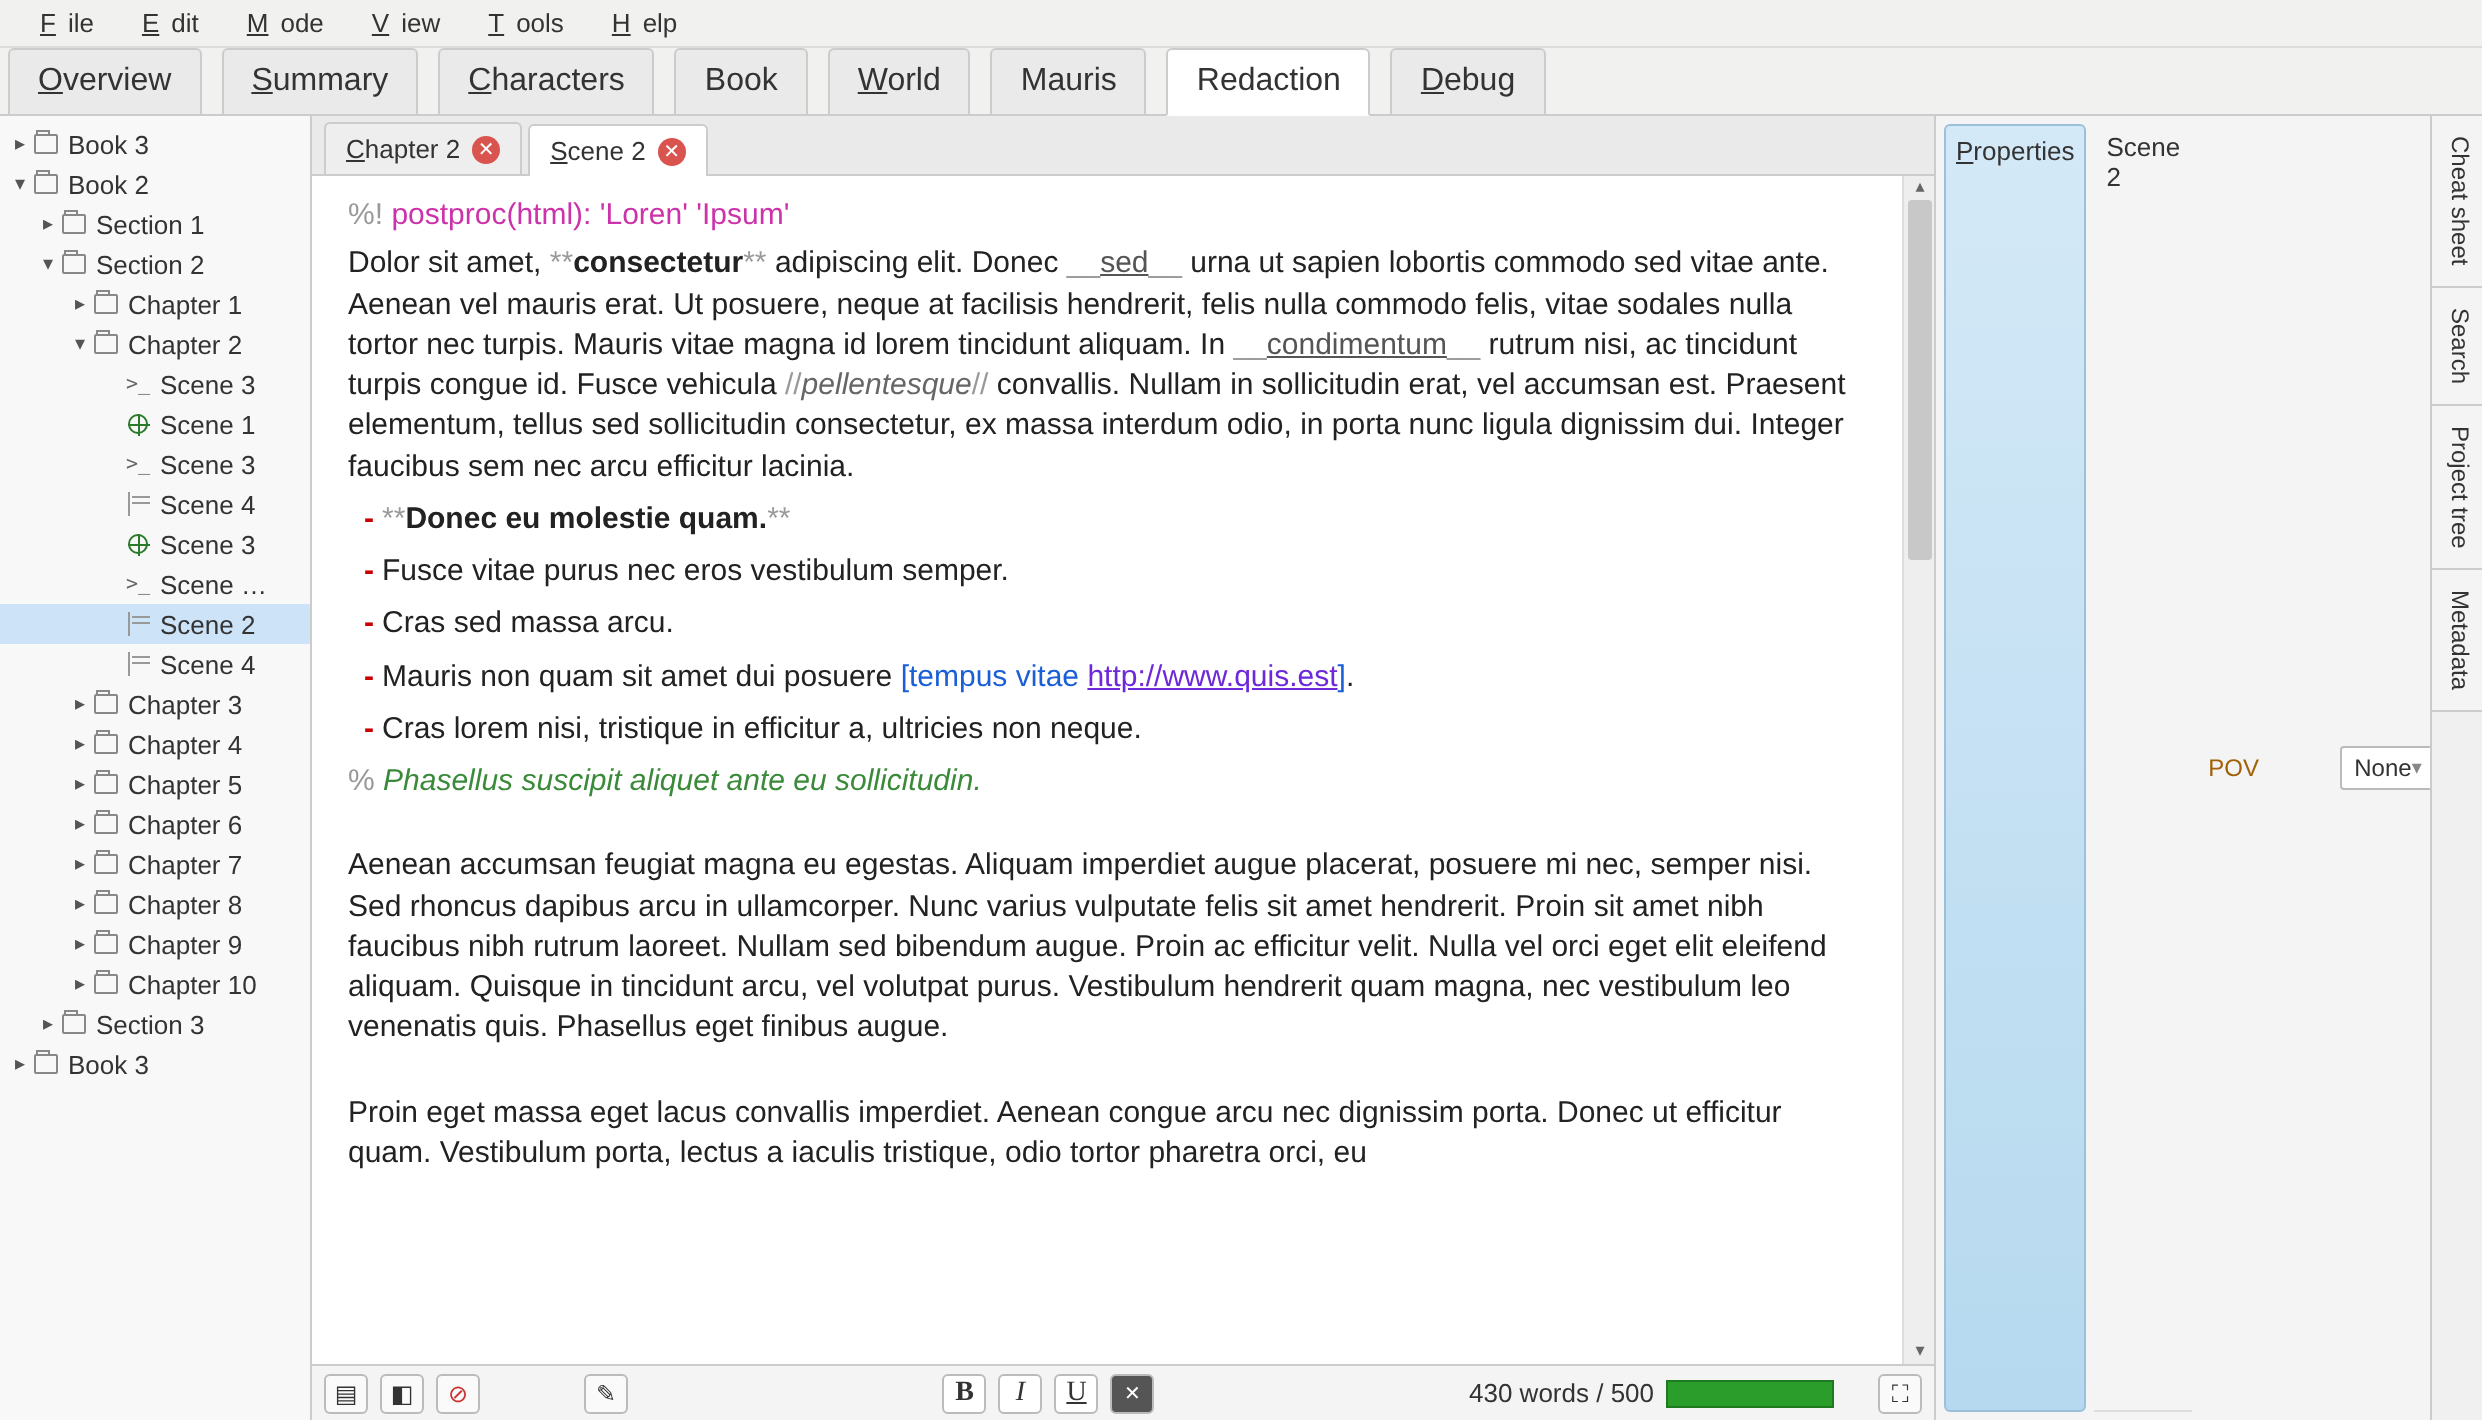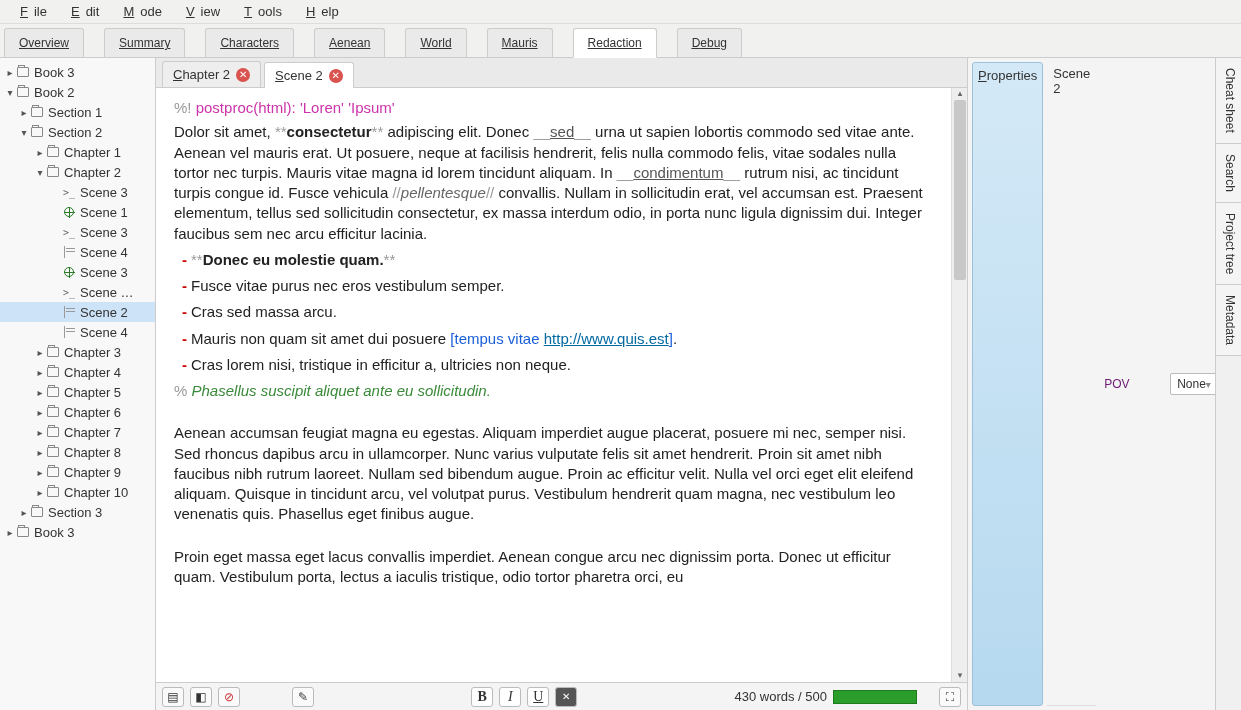--- a/index.html
+++ b/index.html
@@ -1,21 +1,21 @@
 <!DOCTYPE html>
 <html><head>
 <meta charset="utf-8">
 <style>
 * { box-sizing: border-box; margin: 0; padding: 0; }
 html, body { width: 1241px; height: 710px; font-family: Arial, sans-serif; font-size: 13px; color: #333; background: #f1f1f0; overflow: hidden; }
 .menubar { height: 24px; display: flex; align-items: center; padding: 0 8px; gap: 6px; border-bottom: 1px solid #ddd; background: #f1f1f0; }
 .menubar span { padding: 2px 6px; cursor: default; }
 .menubar .mn { text-decoration: underline; }
 .main-tabs { height: 34px; display: flex; align-items: flex-end; border-bottom: 1px solid #ccc; background: #f1f1f0; padding-left: 4px; }
-.main-tabs .tab { padding: 7px 14px; border: 1px solid #ccc; border-bottom: none; background: #eaeaea; margin-right: 20px; font-size: 12px; border-radius: 3px 3px 0 0; cursor: default; text-decoration: underline; }
+.main-tabs .tab { padding: 7px 14px; border: 1px solid #ccc; border-bottom: none; background: #eaeaea; margin-right: 10px; font-size: 16px; border-radius: 3px 3px 0 0; cursor: default; }
 .main-tabs .tab.active { background: #fff; border-bottom: 1px solid #fff; position: relative; top: 1px; }
 .body-row { display: flex; height: calc(710px - 24px - 34px); }
 .sidebar-left { width: 156px; border-right: 1px solid #ccc; background: #f8f8f8; padding-top: 4px; overflow-y: auto; }
 .tree-row { display: flex; align-items: center; height: 20px; white-space: nowrap; padding-right: 4px; }
 .tree-row.selected { background: #cde3f8; }
 .exp { width: 12px; text-align: center; flex: 0 0 12px; color: #555; font-size: 10px; }
 .ico { width: 14px; height: 14px; margin-right: 4px; display: inline-flex; align-items: center; justify-content: center; flex: 0 0 14px; }
 .folder { border: 1px solid #888; width: 12px; height: 10px; border-radius: 1px; position: relative; }
 .folder::before { content: ""; position: absolute; top: -3px; left: 0; width: 5px; height: 2px; border: 1px solid #888; border-bottom: none; }
 .prompt { font-family: monospace; font-size: 10px; color: #666; }
@@ -31,35 +31,35 @@
 .close-x { width: 14px; height: 14px; border-radius: 50%; background: #d9534f; color: #fff; font-size: 10px; display: inline-flex; align-items: center; justify-content: center; }
 .editor-wrap { flex: 1; display: flex; background: #fff; overflow: hidden; }
 .editor { flex: 1; padding: 10px 18px; overflow-y: auto; font-size: 15px; line-height: 1.35; color: #222; }
 .editor p { margin-bottom: 4px; }
 .magenta { color: #cc33aa; }
 .grey { color: #999; }
 .uline { text-decoration: underline; color: #555; }
 .ital { font-style: italic; color: #666; }
 .bullet { color: #cc0000; font-weight: bold; margin-right: 4px; }
 .blue { color: #1a5fd6; }
-.link { color: #0369a1; text-decoration: underline; margin-top: 12px; }
+.link { color: #6d28d9; text-decoration: underline; margin-top: 12px; }
 .green-it { color: #3a8a3a; font-style: italic; }
 .scrollbar { width: 16px; background: #eee; border-left: 1px solid #ddd; position: relative; }
 .scroll-arrow { position: absolute; left: 2px; width: 12px; height: 12px; font-size: 9px; text-align: center; color: #666; }
 .scroll-thumb { position: absolute; left: 2px; top: 12px; width: 12px; height: 180px; background: #c8c8c8; border-radius: 2px; }
 .statusbar { height: 28px; border-top: 1px solid #ccc; background: #f4f4f4; display: flex; align-items: center; padding: 0 6px; gap: 6px; }
 .sb-btn { width: 22px; height: 20px; border: 1px solid #bbb; border-radius: 3px; background: #fafafa; display: inline-flex; align-items: center; justify-content: center; font-size: 12px; }
 .sb-spacer { flex: 1; }
 .fmt-btn { width: 22px; height: 20px; border: 1px solid #bbb; border-radius: 3px; background: #fff; display: inline-flex; align-items: center; justify-content: center; font-family: serif; font-size: 14px; }
 .progress { width: 84px; height: 14px; background: #2a9d2a; border: 1px solid #1f7a1f; }
 .props-panel { width: 248px; border-left: 1px solid #ccc; background: #f4f4f4; padding: 4px; display: flex; flex-direction: row; gap: 4px; overflow-y: auto; }
 .section-btn { background: linear-gradient(#d4e9f7, #b6d9ef); border: 1px solid #9bc1da; border-radius: 3px; padding: 5px; text-align: center; font-size: 13px; }
 .prop-title { padding: 4px 6px; border-bottom: 1px solid #ddd; font-size: 13px; }
 .prop-row { display: flex; align-items: center; gap: 6px; padding: 2px 4px; font-size: 12px; }
-.prop-row label { width: 60px; color: #701a75; }
+.prop-row label { width: 60px; color: #a16207; }
 .prop-input, .prop-select { flex: 1; height: 22px; border: 1px solid #bbb; border-radius: 2px; background: #fff; padding: 0 6px; font-size: 12px; display: flex; align-items: center; justify-content: space-between; }
 .prop-select::after { content: "▾"; color: #888; font-size: 10px; }
 .chk { width: 14px; height: 14px; }
 .right-rail { width: 26px; border-left: 1px solid #ccc; background: #f0f0f0; display: flex; flex-direction: column; }
 .rail-tab { writing-mode: vertical-rl; padding: 10px 4px; border-bottom: 1px solid #ccc; font-size: 12px; text-align: center; cursor: default; background: #f4f4f4; }
 .indent-0{padding-left:4px}.indent-1{padding-left:18px}.indent-2{padding-left:34px}.indent-3{padding-left:50px}
 .list { margin-top: 6px; }
 .list p { padding-left: 20px; text-indent: -12px; margin-bottom: 6px; }
 </style>
 </head>
@@ -71,21 +71,21 @@
     <span><span class="mn">M</span>ode</span>
     <span><span class="mn">V</span>iew</span>
     <span><span class="mn">T</span>ools</span>
     <span><span class="mn">H</span>elp</span>
   </div>
 
 <div class="main-tabs">
     <div class="tab"><span style="text-decoration:underline">O</span>verview</div>
     <div class="tab"><span style="text-decoration:underline">S</span>ummary</div>
     <div class="tab"><span style="text-decoration:underline">C</span>haracters</div>
-    <div class="tab">Aenean</div>
+    <div class="tab">Book</div>
     <div class="tab"><span style="text-decoration:underline">W</span>orld</div>
     <div class="tab">Mauris</div>
     <div class="tab active">Redaction</div>
     <div class="tab"><span style="text-decoration:underline">D</span>ebug</div>
   </div>
 
 <div class="body-row">
   <div class="sidebar-left">
       <div class="tree-row indent-0">
         <span class="exp">▸</span>

